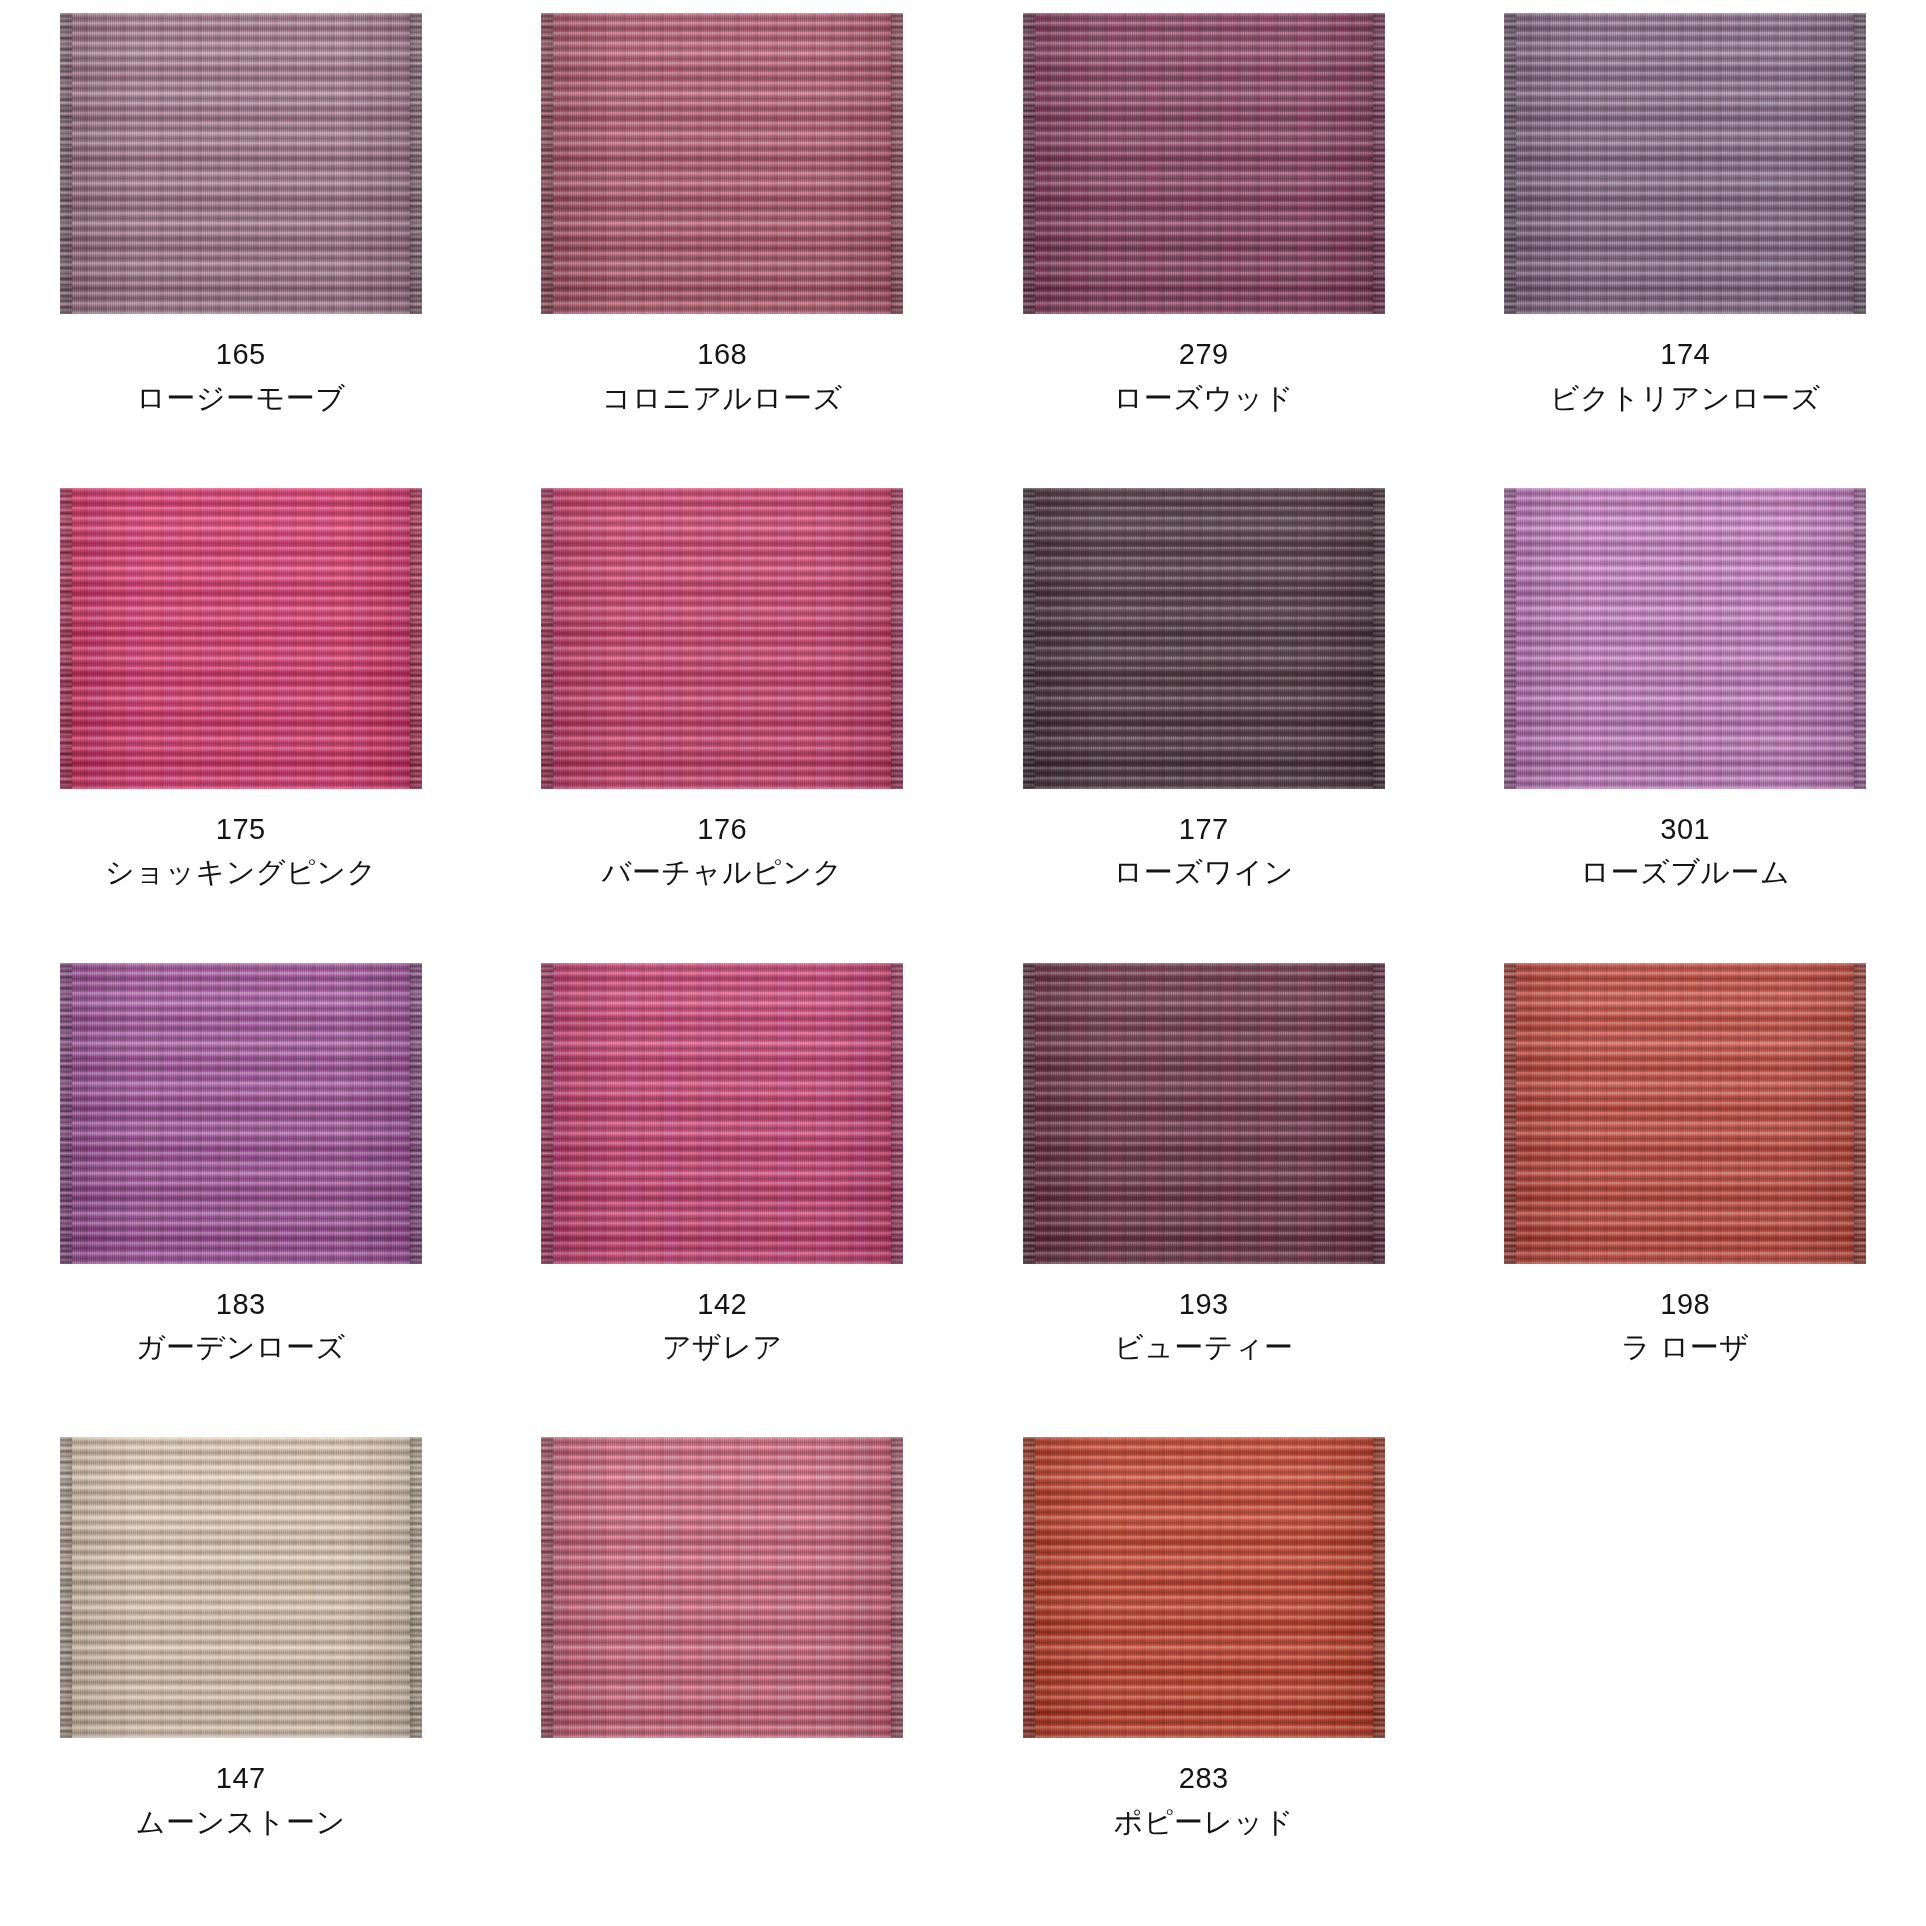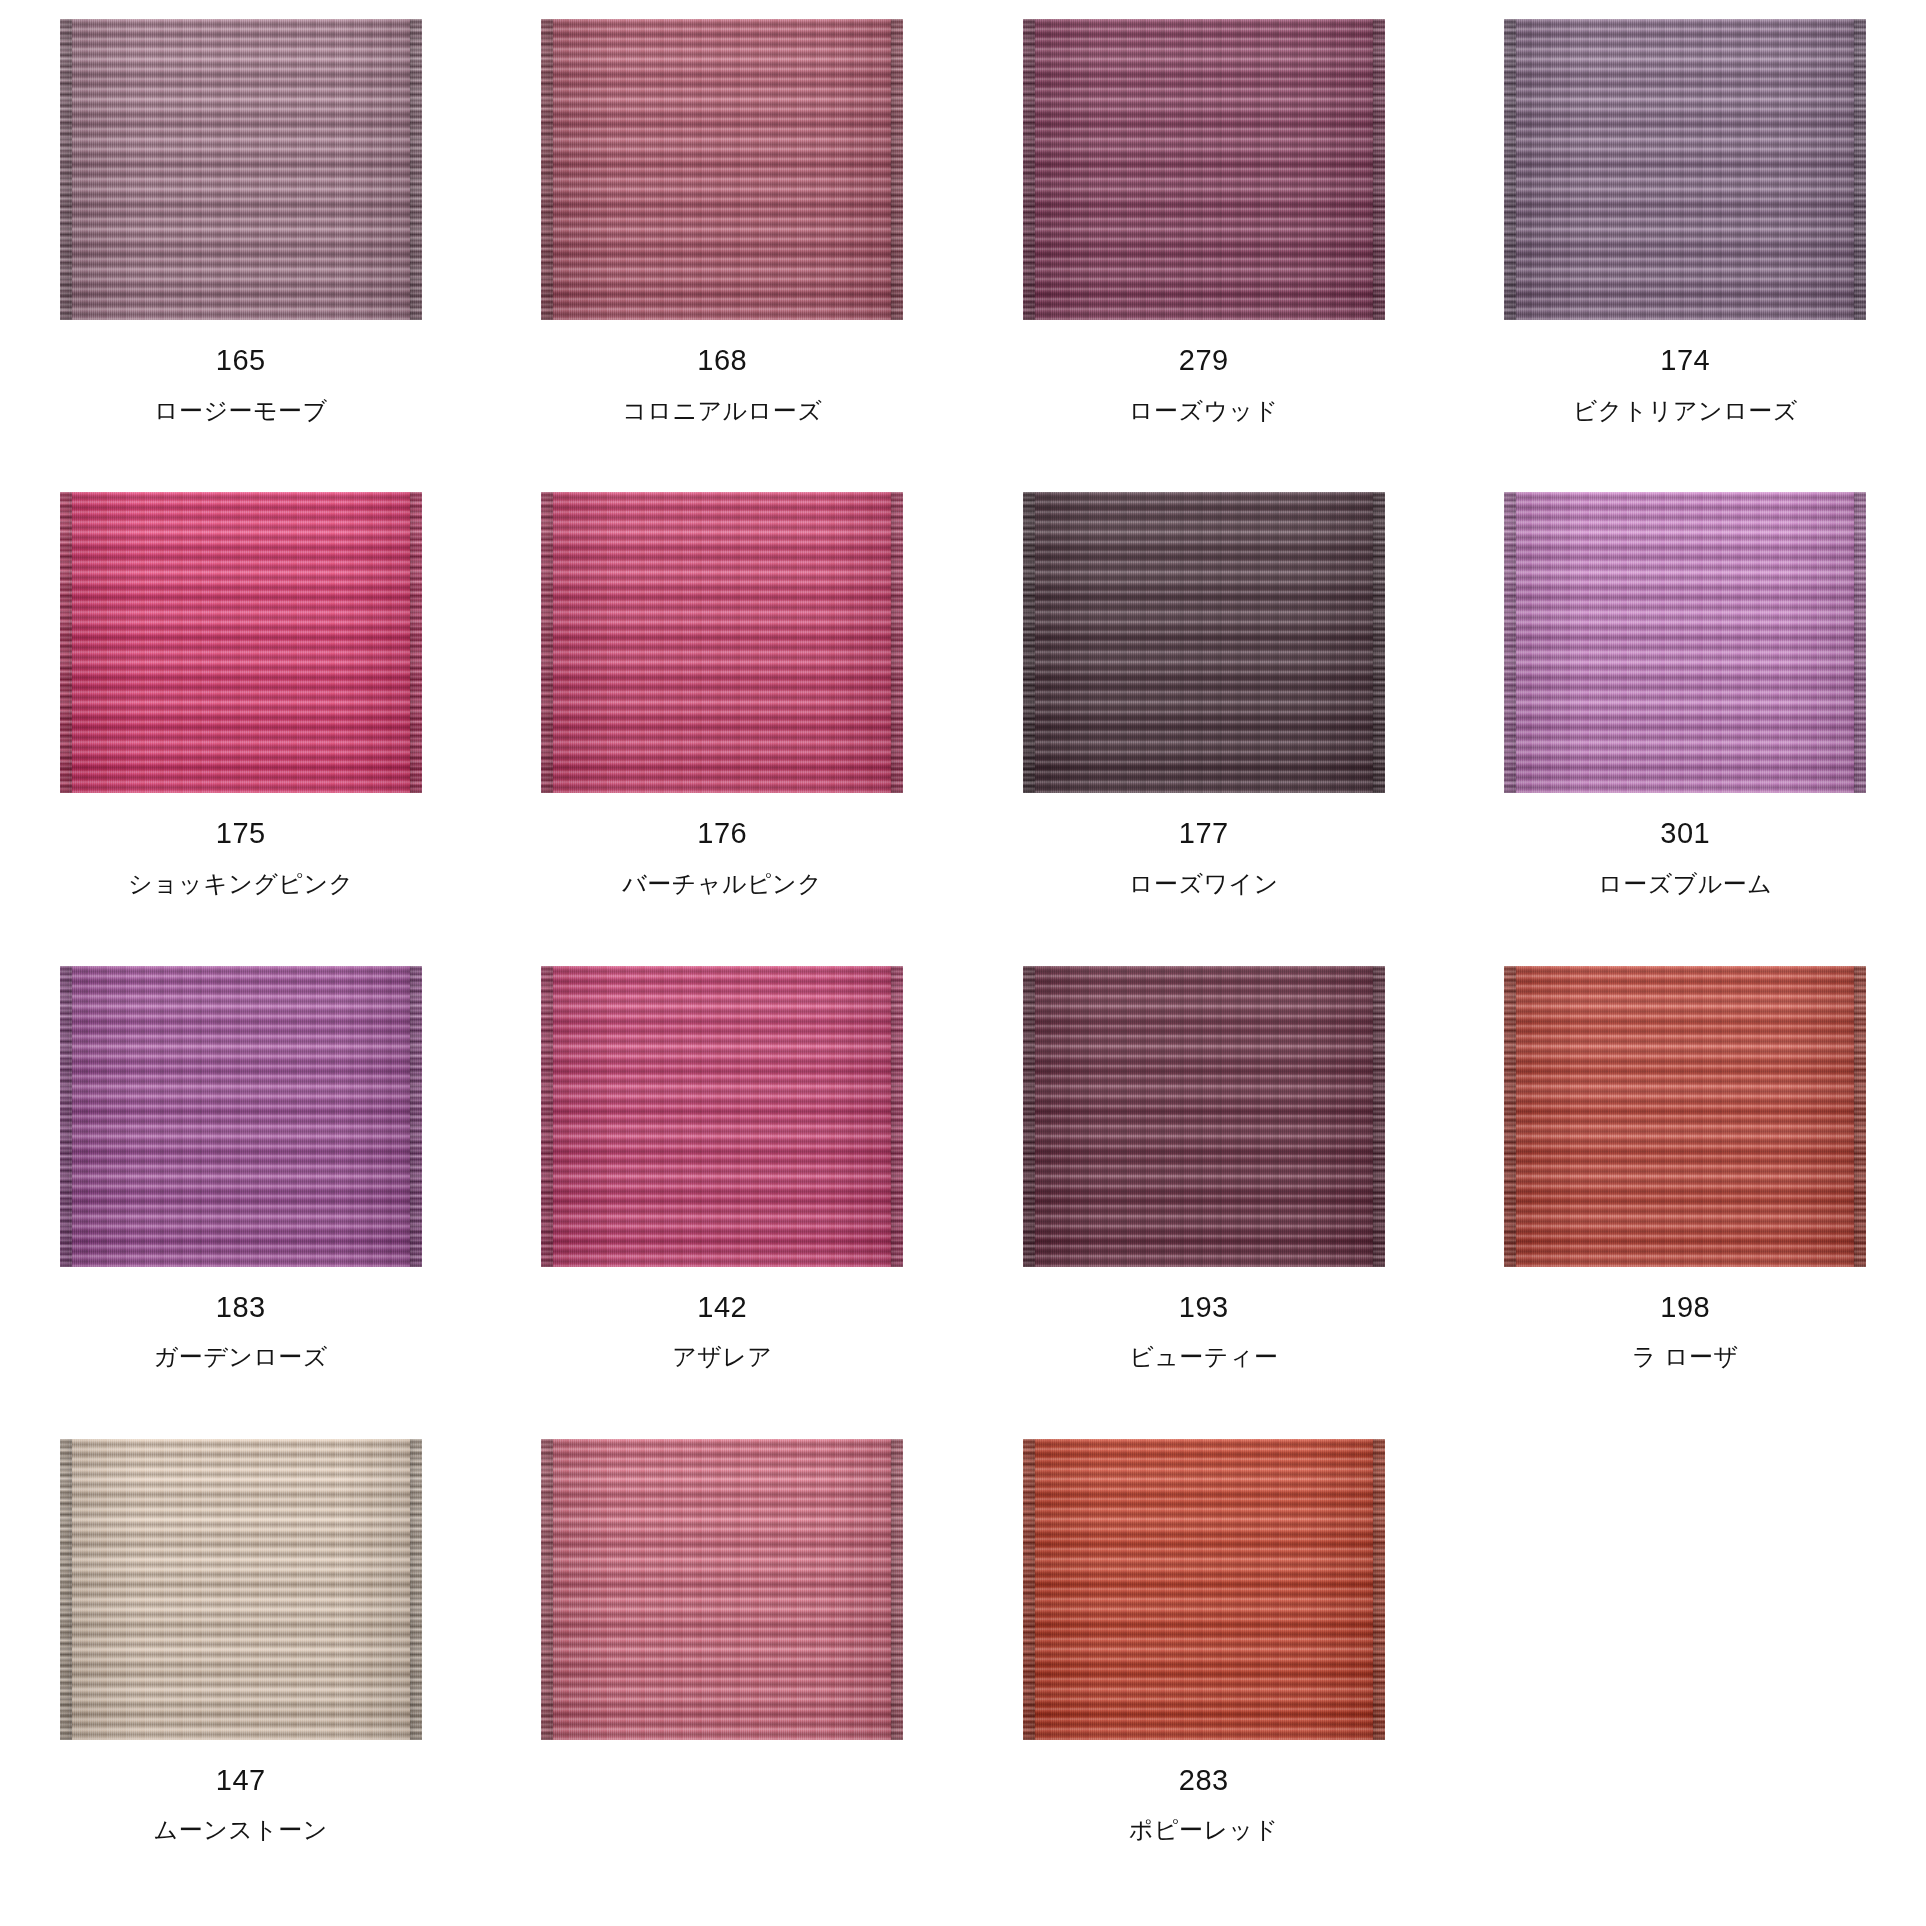--- a/index.html
+++ b/index.html
@@ -16,21 +16,21 @@
     overflow: hidden;
   }
 
   #swatch-grid {
     box-sizing: border-box;
     width: 1926px;
     height: 1926px;
     display: grid;
     grid-template-columns: repeat(4, 1fr);
     grid-template-rows: repeat(4, 1fr);
-    padding: 19px 0 14px 0;
+    padding: 13px 0 14px 0;
   }
 
   .swatch-cell {
     position: relative;
     display: flex;
     flex-direction: column;
     align-items: center;
     justify-content: flex-start;
   }
 
@@ -114,22 +114,22 @@
     text-align: center;
     color: #111111;
     line-height: 1.02;
   }
   .swatch-code {
     font-size: 29px;
     letter-spacing: 0.5px;
     color: #141414;
   }
   .swatch-name {
-    margin-top: 23px;
-    font-size: 24px;
+    margin-top: 14px;
+    font-size: 29px;
     letter-spacing: 0.5px;
     color: #141414;
     white-space: nowrap;
   }
 </style>
 </head>
 <body style="background: rgb(255, 255, 255);">
 
 <div id="swatch-grid">
     <div class="swatch-cell">

